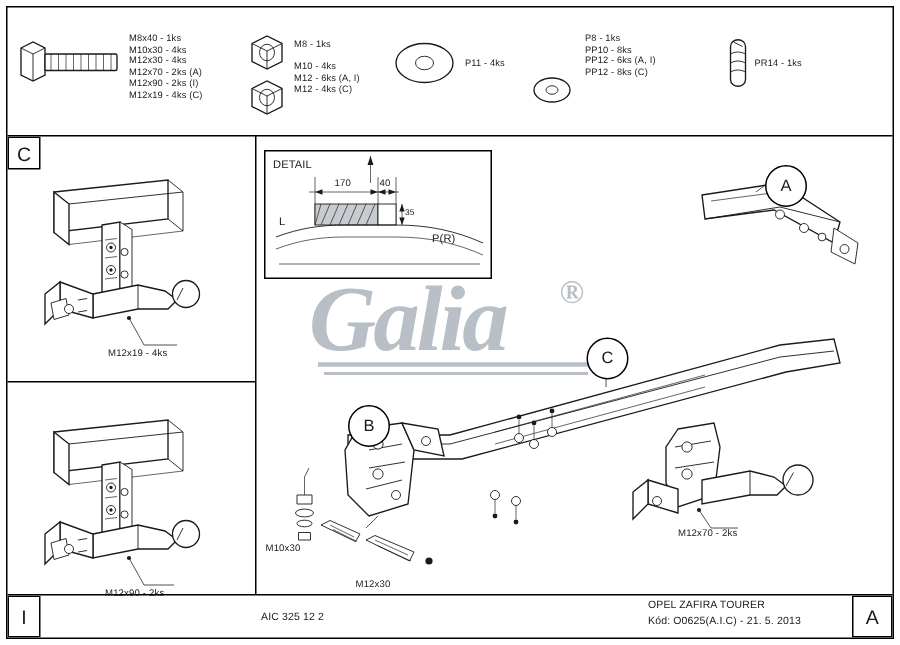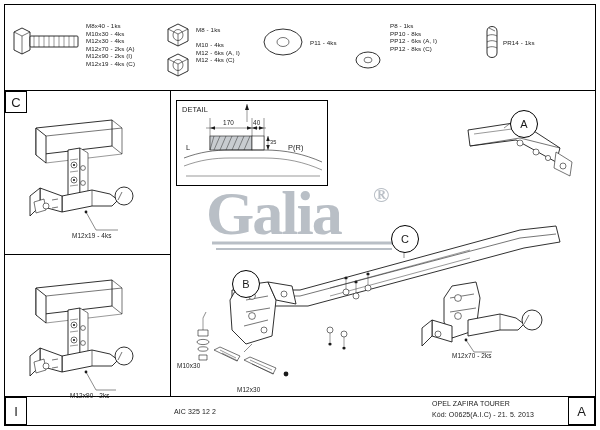--- a/index.html
+++ b/index.html
@@ -40,20 +40,21 @@
     width:26px;height:26px;background:#fff;
     display:flex;align-items:center;justify-content:center;
     font-size:11px;
   }
   .detail-box{
     position:absolute;border:1px solid #000;box-sizing:border-box;background:#fff;
   }
   .watermark{
     position:absolute;
     font-family:"Liberation Serif", serif;
+    font-style:italic;
     color:#b9bfc6;
     font-weight:bold;
     letter-spacing:-2px;
     user-select:none;
   }
   svg{position:absolute;left:0;top:0;overflow:visible;}
   .st2{fill:none;stroke:#1a1a1a;stroke-width:.6;}
   .stf{fill:#ffffff;stroke:#1a1a1a;stroke-width:.9;}
   .stf2{fill:#ffffff;stroke:#1a1a1a;stroke-width:.6;}
   .thin{fill:none;stroke:#1a1a1a;stroke-width:.45;}
@@ -228,21 +229,21 @@
     <path class="blk" d="M268 150 l-1.8 -5 l3.6 0 Z"></path>
 
     <path class="st2" d="M184 158 C200 152 214 150 230 150 L264 150 C286 150 304 154 322 162"></path>
     <path class="thin" d="M184 166 C200 160 214 158 230 158 L264 158 C286 158 304 162 322 170"></path>
     <path class="thin" d="M186 176 L320 176"></path>
   </svg>
   <div class="lbl" style="left:223px;top:119px;">170</div>
   <div class="lbl" style="left:253px;top:119px;">40</div>
   <div class="lbl" style="left:270px;top:139px;font-size:5.6px;">35</div>
   <div class="lbl big" style="left:186px;top:143px;">L</div>
-  <div class="lbl big" style="left:288px;top:143px;text-align:right;">P(R)</div>
+  <div class="lbl big" style="left:288px;top:154px;text-align:right;">P(R)</div>
 
   <svg width="600" height="430">
 
     <path class="stf" d="M468 130 L520 122 L560 148 L556 162 L516 140 L470 146 Z"></path>
     <path class="st2" d="M470 146 L520 138 L560 148"></path>
     <path class="thin" d="M474 134 L512 129"></path>
     <circle class="stf2" cx="520" cy="143" r="3"></circle>
     <circle class="stf2" cx="536" cy="152" r="3"></circle>
     <circle class="stf2" cx="548" cy="158" r="2.6"></circle>
     <path class="stf2" d="M556 152 L572 162 L570 176 L554 168 Z"></path>

